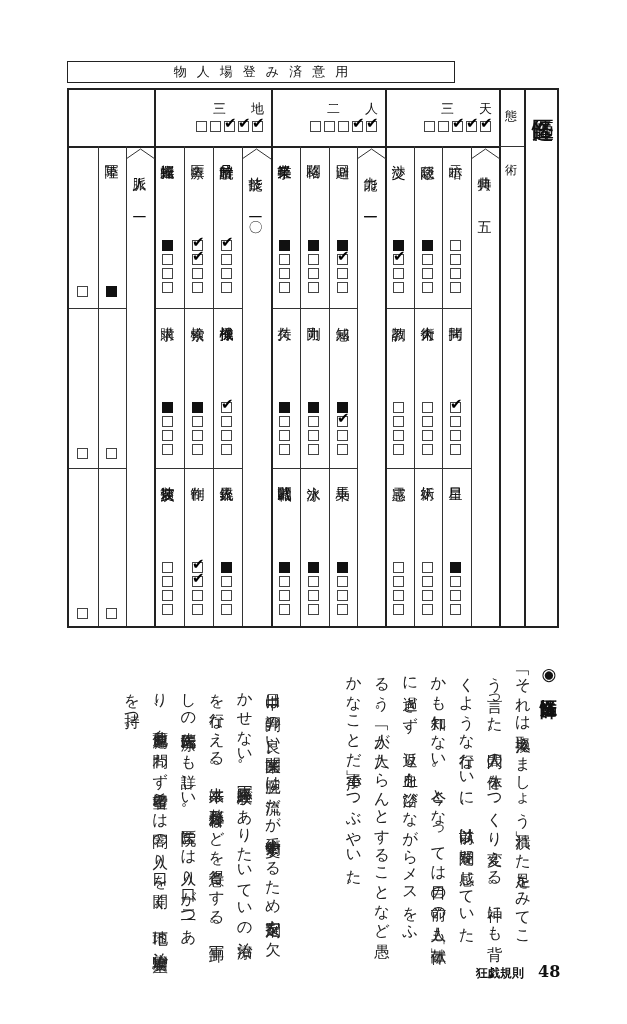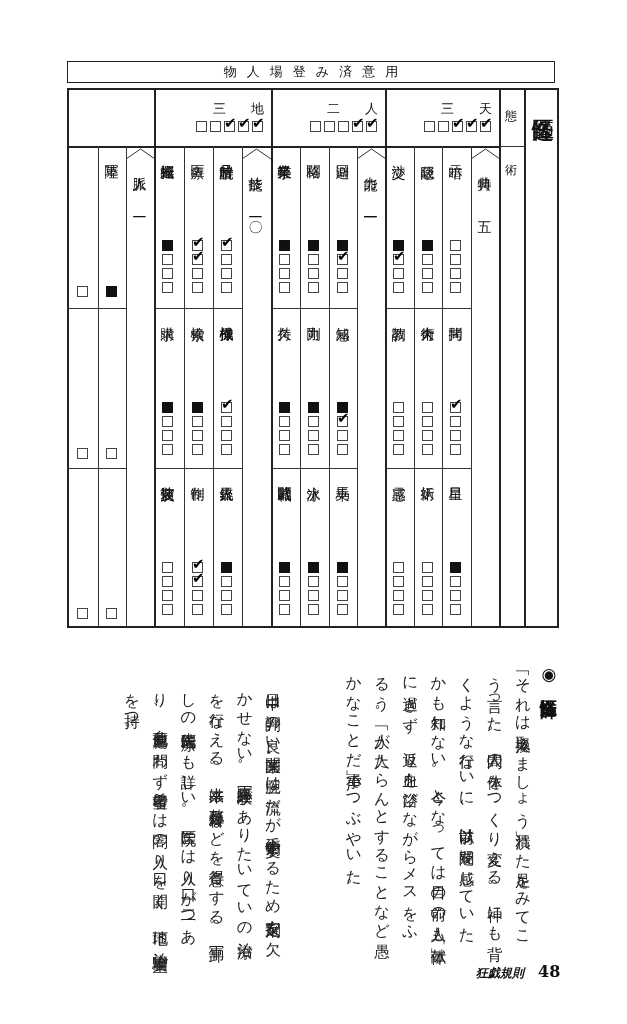--- a/index.html
+++ b/index.html
@@ -1,19 +1,19 @@
 <!DOCTYPE html>
 <html><head>
 <meta charset="utf-8">
 <style>
   * { box-sizing: border-box; margin: 0; padding: 0; }
   html, body { width: 627px; height: 1024px; background: #ffffff; overflow: hidden; }
   body { position: relative; font-family: "DejaVu Serif", "Liberation Serif", serif; color: #111; }
   .title-strip {
-    position: absolute; left: 67px; top: 61px; width: 488px; height: 22px;
+    position: absolute; left: 67px; top: 61px; width: 388px; height: 22px;
     border: 1px solid #222; display: flex; align-items: center; justify-content: center;
     font-size: 13px; letter-spacing: 10px; padding-left: 10px;
   }
 
   .sheet { position: absolute; left: 67px; top: 88px; width: 492px; height: 540px; border: 2px solid #222; }
 
   .vline { position: absolute; top: 0; width: 1px; background: #333; }
   .vline.thick { width: 2px; background: #222; }
   .hline { position: absolute; height: 1px; background: #333; }
   .hline.thick { height: 2px; background: #222; }
@@ -48,21 +48,21 @@
     font-family: "DejaVu Sans", "Liberation Sans", sans-serif; color: #222;
   }
   .prose-heading {
     position: absolute; writing-mode: vertical-rl; text-orientation: upright;
     font-size: 17px; font-weight: bold; letter-spacing: 1px;
     font-family: "DejaVu Sans", sans-serif;
   }
   .footer {
     position: absolute; top: 962px; left: 476px; display: flex; align-items: baseline; gap: 14px;
   }
-  .footer .fname { font-size: 12px; font-weight: bold; font-style: italic; }
+  .footer .fname { font-size: 12px; font-weight: bold; }
   .footer .fpage { font-size: 16px; font-weight: bold; font-family: "DejaVu Serif", serif; }
 </style>
 </head>
 <body>
 
 <div class="title-strip">物人場登み済意用</div>
 
 <div class="sheet" id="sheet">
 
   <div class="hline thick" style="left:0; width:431px; top:56px;"></div>

